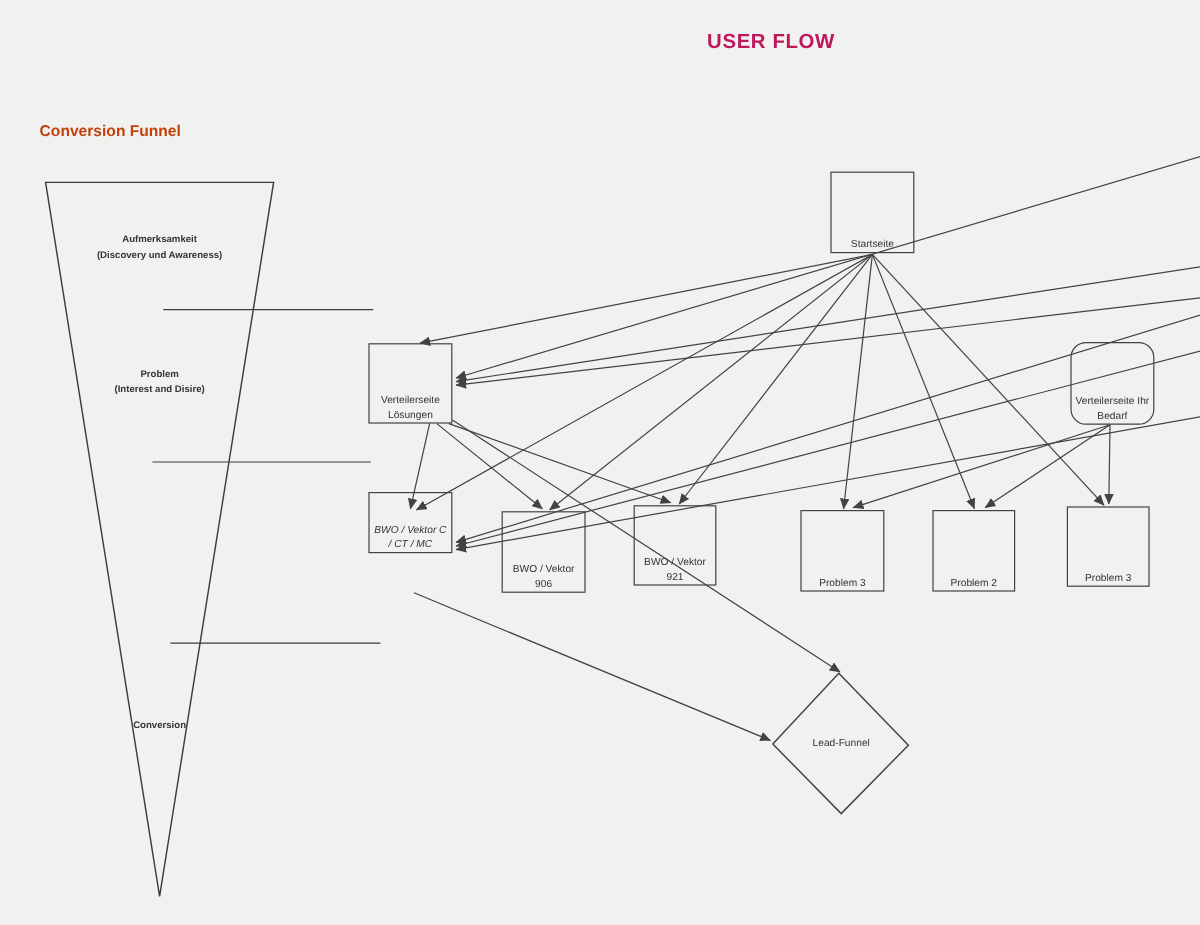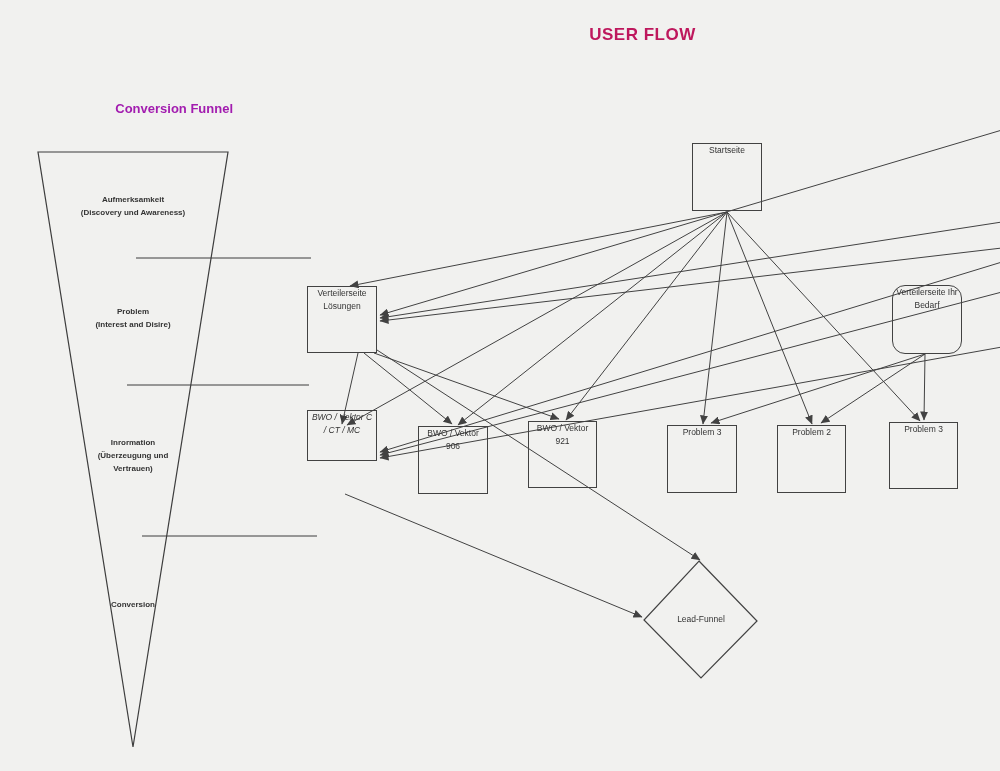--- a/index.html
+++ b/index.html
@@ -12,35 +12,35 @@
     overflow:hidden;
   }
   svg.wires{position:absolute;left:0;top:0;z-index:1;}
   .page-title{
     position:absolute;left:520px;top:25px;width:245px;
     text-align:center;font-size:17px;font-weight:bold;color:#be185d;
     letter-spacing:.5px;z-index:3;
   }
   .funnel-heading{
     position:absolute;left:33px;top:101px;width:200px;
-    text-align:right;font-size:13px;font-weight:bold;color:#a21caf;z-index:3;
+    text-align:left;font-size:13px;font-weight:bold;color:#c2410c;z-index:3;
   }
   .funnel-stage{
     position:absolute;width:220px;left:23px;
     text-align:center;font-size:8px;font-weight:bold;color:#333;
     line-height:1.6;white-space:pre;z-index:3;
   }
   .stage-0{top:194px;}
   .stage-1{top:306px;}
   .stage-2{top:437px;}
   .stage-3{top:599px;}
   .node{
     position:absolute;
     border:1px solid #424242;
-    display:flex;align-items:flex-start;justify-content:center;
+    display:flex;align-items:flex-end;justify-content:center;
     font-size:8.5px;line-height:1.5;color:#333;
     text-align:center;z-index:2;
     background:transparent;
     box-sizing:border-box;
   }
   .node .node-label{white-space:pre;width:120%;}
   .diamond-label{
     position:absolute;left:646px;top:614px;width:110px;
     text-align:center;font-size:8.5px;color:#333;z-index:2;white-space:pre;
   }
@@ -99,23 +99,20 @@
     <polygon points="699,561 757,621 701,678 644,620" fill="none" stroke="#424242" stroke-width="1.2"></polygon>
   </svg>
 
   <div class="page-title">USER FLOW</div>
 
   <div class="funnel-heading">Conversion Funnel</div>
   <div class="funnel-stage stage-0">Aufmerksamkeit
 (Discovery und Awareness)</div>
   <div class="funnel-stage stage-1">Problem
 (Interest and Disire)</div>
-  <div class="funnel-stage stage-2">Inrormation
-(Überzeugung und
-Vertrauen)</div>
   <div class="funnel-stage stage-3">Conversion</div>
 
   <div class="node" style="left:692px;top:143px;width:70px;height:68px;">
     <span class="node-label">Startseite</span>
   </div>
 
   <div class="node" style="left:307px;top:286px;width:70px;height:67px;">
     <span class="node-label">Verteilerseite
 Lösungen</span>
   </div>

